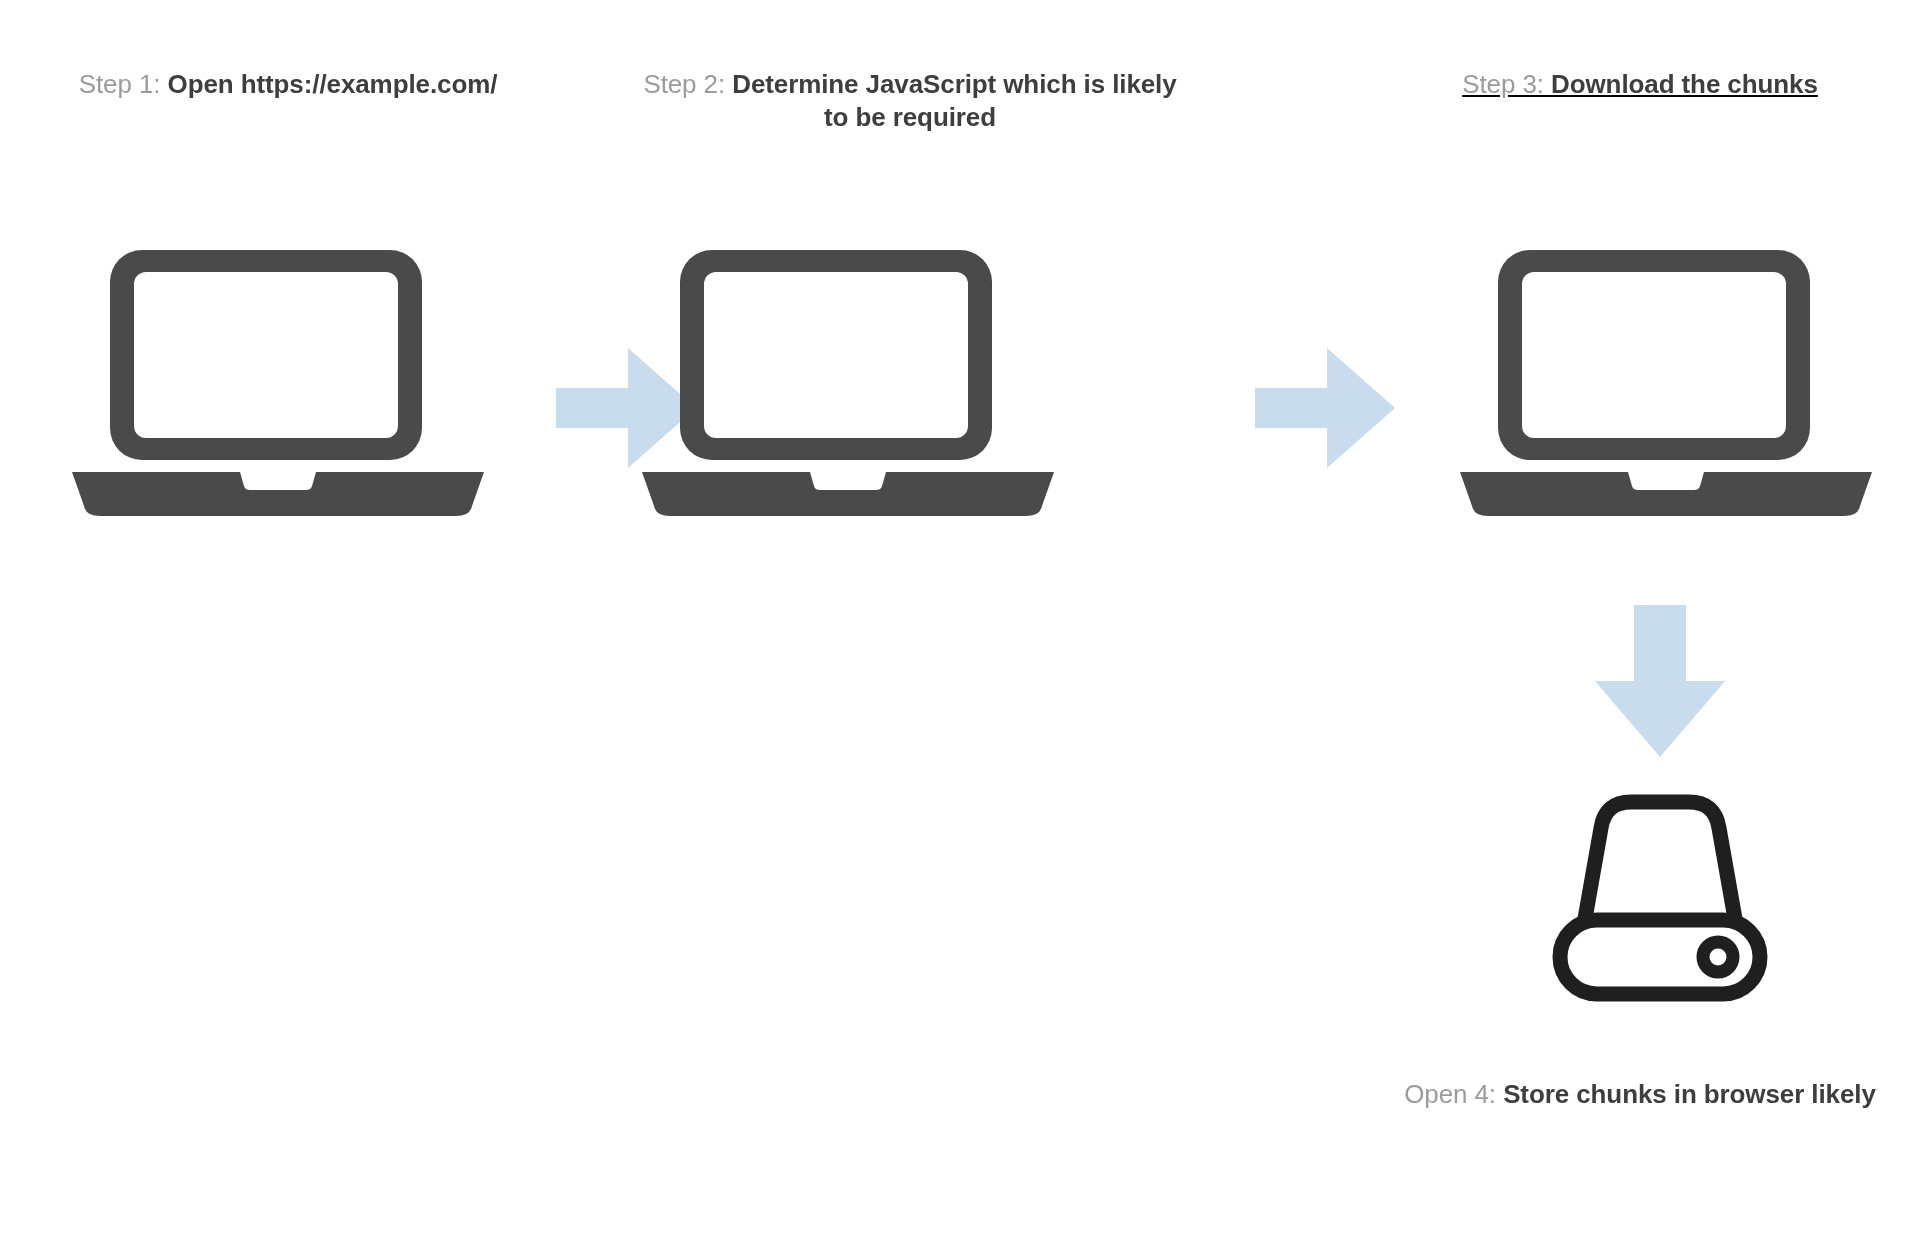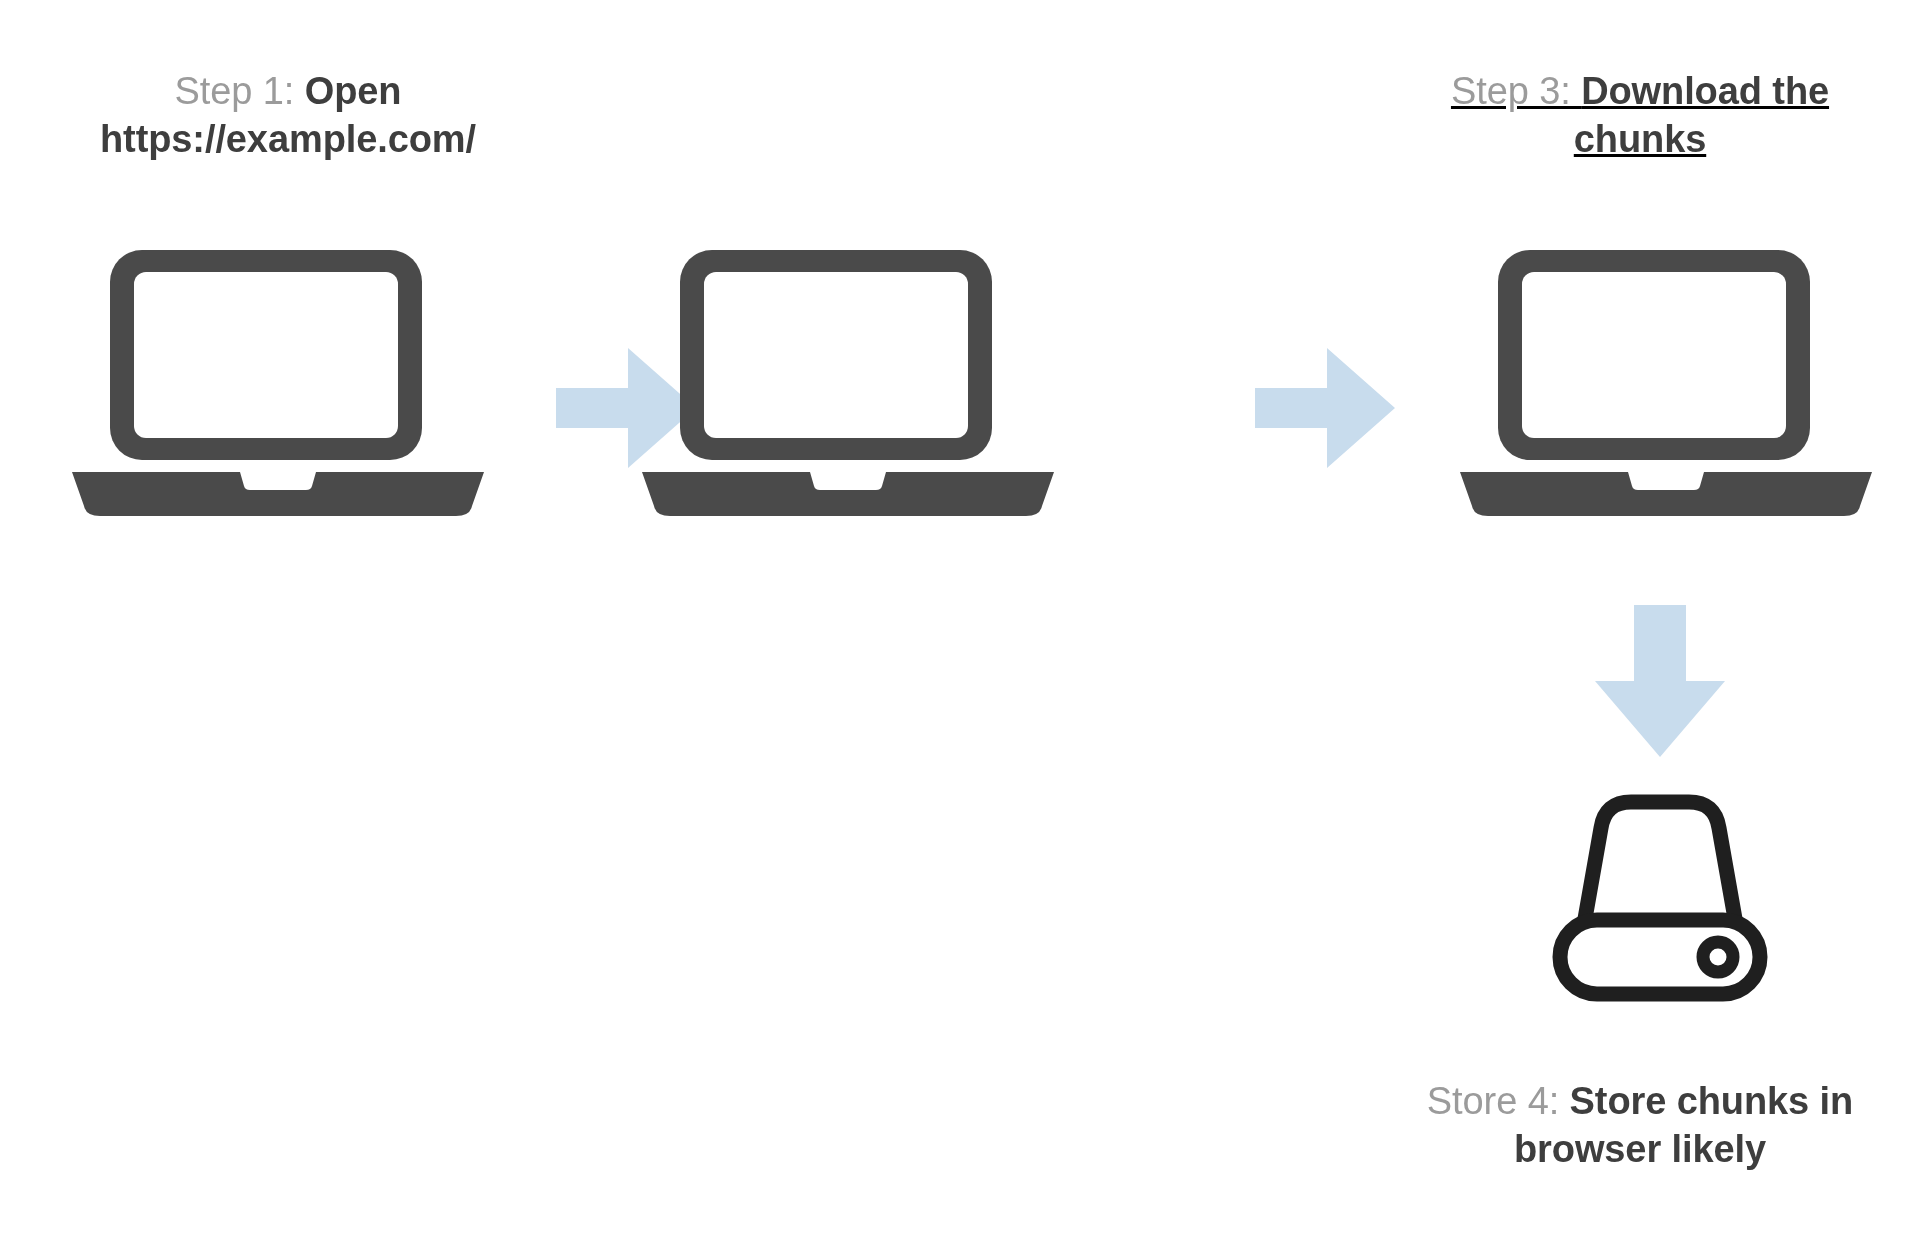--- a/index.html
+++ b/index.html
@@ -19,21 +19,21 @@
     height: 1238px;
     background: #ffffff;
     overflow: hidden;
   }
 
   
   .caption {
     position: absolute;
     text-align: center;
     line-height: 1.26;
-    font-size: 38px;
+    font-size: 26px;
     letter-spacing: -0.1px;
   }
   .caption .lead {
     color: #9b9b9b;
     font-weight: 400;
   }
   .caption .emph {
     color: #3e3e3e;
     font-weight: 700;
   }
@@ -74,20 +74,23 @@
 </style>
 </head>
 <body>
 
 <div id="canvas">
 
   <div class="caption" id="caption-1">
     <span class="lead">Step 1: </span><span class="emph">Open https://example.com/</span>
   </div>
 
+  <div class="caption" id="caption-2">
+    <span class="lead">Step 2: </span><span class="emph">Determine JavaScript which is likely to be required</span>
+  </div>
 
   <div class="caption" id="caption-3">
     <span class="lead">Step 3: </span><span class="emph">Download the chunks</span>
   </div>
 
   <div class="laptop" id="laptop-1">
     <svg viewBox="0 0 420 320" width="420" height="320" aria-hidden="true">
       <rect x="42" y="0" width="312" height="210" rx="32" ry="32" fill="#4a4a4a"></rect>
       <rect x="66" y="22" width="264" height="166" rx="12" ry="12" fill="#ffffff"></rect>
       <path d="M4 222 H416 L404 256 Q402 266 388 266 H32 Q18 266 16 256 Z
@@ -136,16 +139,16 @@
 
       <path d="M38 140 L56 38 Q60 12 86 12 L144 12 Q170 12 174 38 L192 140" fill="none" stroke="#1f1f1f" stroke-width="15" stroke-linecap="round" stroke-linejoin="round"></path>
 
       <rect x="15" y="130" width="200" height="74" rx="37" ry="37" fill="#ffffff" stroke="#1f1f1f" stroke-width="15"></rect>
 
       <circle cx="173" cy="167" r="15" fill="#ffffff" stroke="#1f1f1f" stroke-width="13"></circle>
     </svg>
   </div>
 
   <div class="caption" id="caption-4">
-    <span class="lead">Store 4: </span><span class="emph">Store chunks in browser likely</span>
+    <span class="lead">Open 4: </span><span class="emph">Store chunks in browser likely</span>
   </div>
 
 </div>
 
 </body></html>

